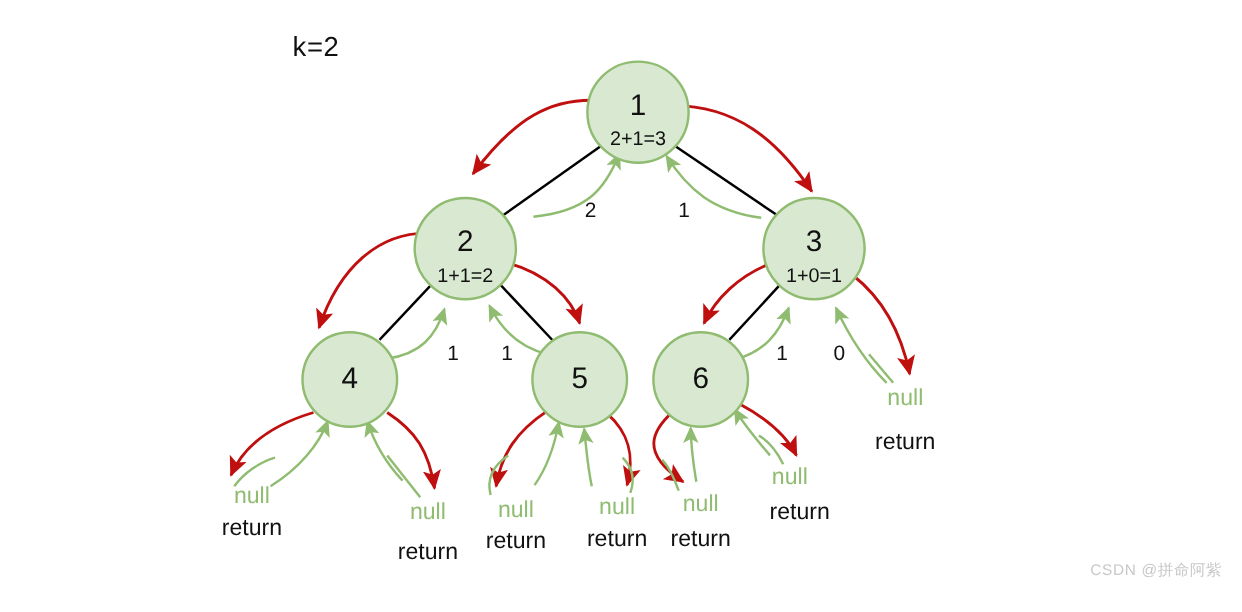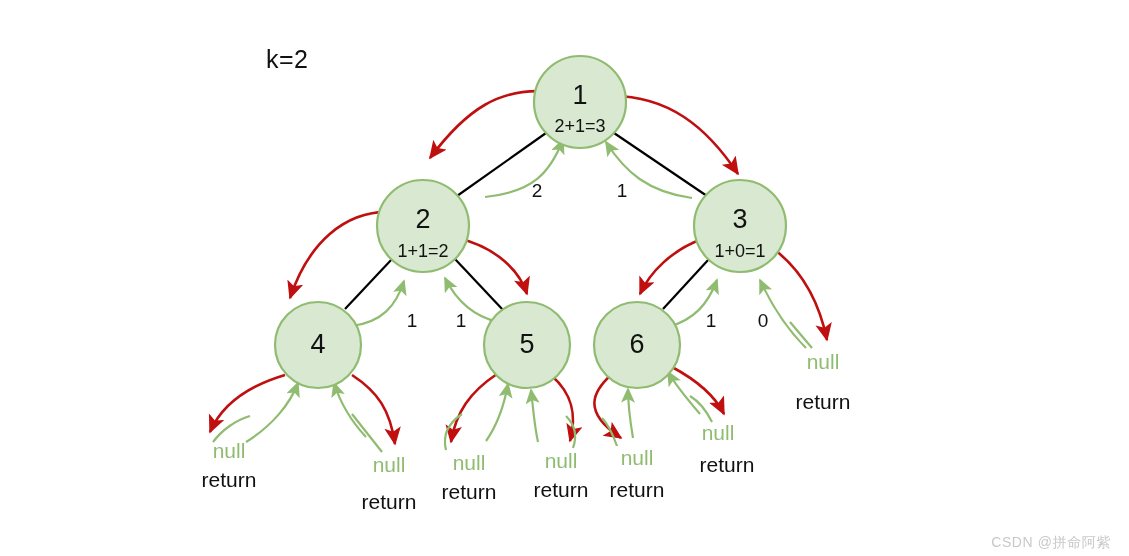--- a/index.html
+++ b/index.html
@@ -80,26 +80,25 @@
     dominant-baseline: middle;
   }
   .k-label {
     position: absolute;
     font-family: "Liberation Sans", sans-serif;
     font-size: 25px;
     color: #111111;
     left: 266px;
     top: 29px;
     letter-spacing: 0.5px;
-    margin-top: 16px;
   }
   .watermark {
     position: absolute;
     right: 18px;
-    bottom: 4px;
+    bottom: 28px;
     font-family: "Liberation Sans", sans-serif;
     font-size: 14px;
     color: #c8c8c8;
     letter-spacing: 0.6px;
     white-space: nowrap;
   }
 </style>
 </head>
 <body>
 

